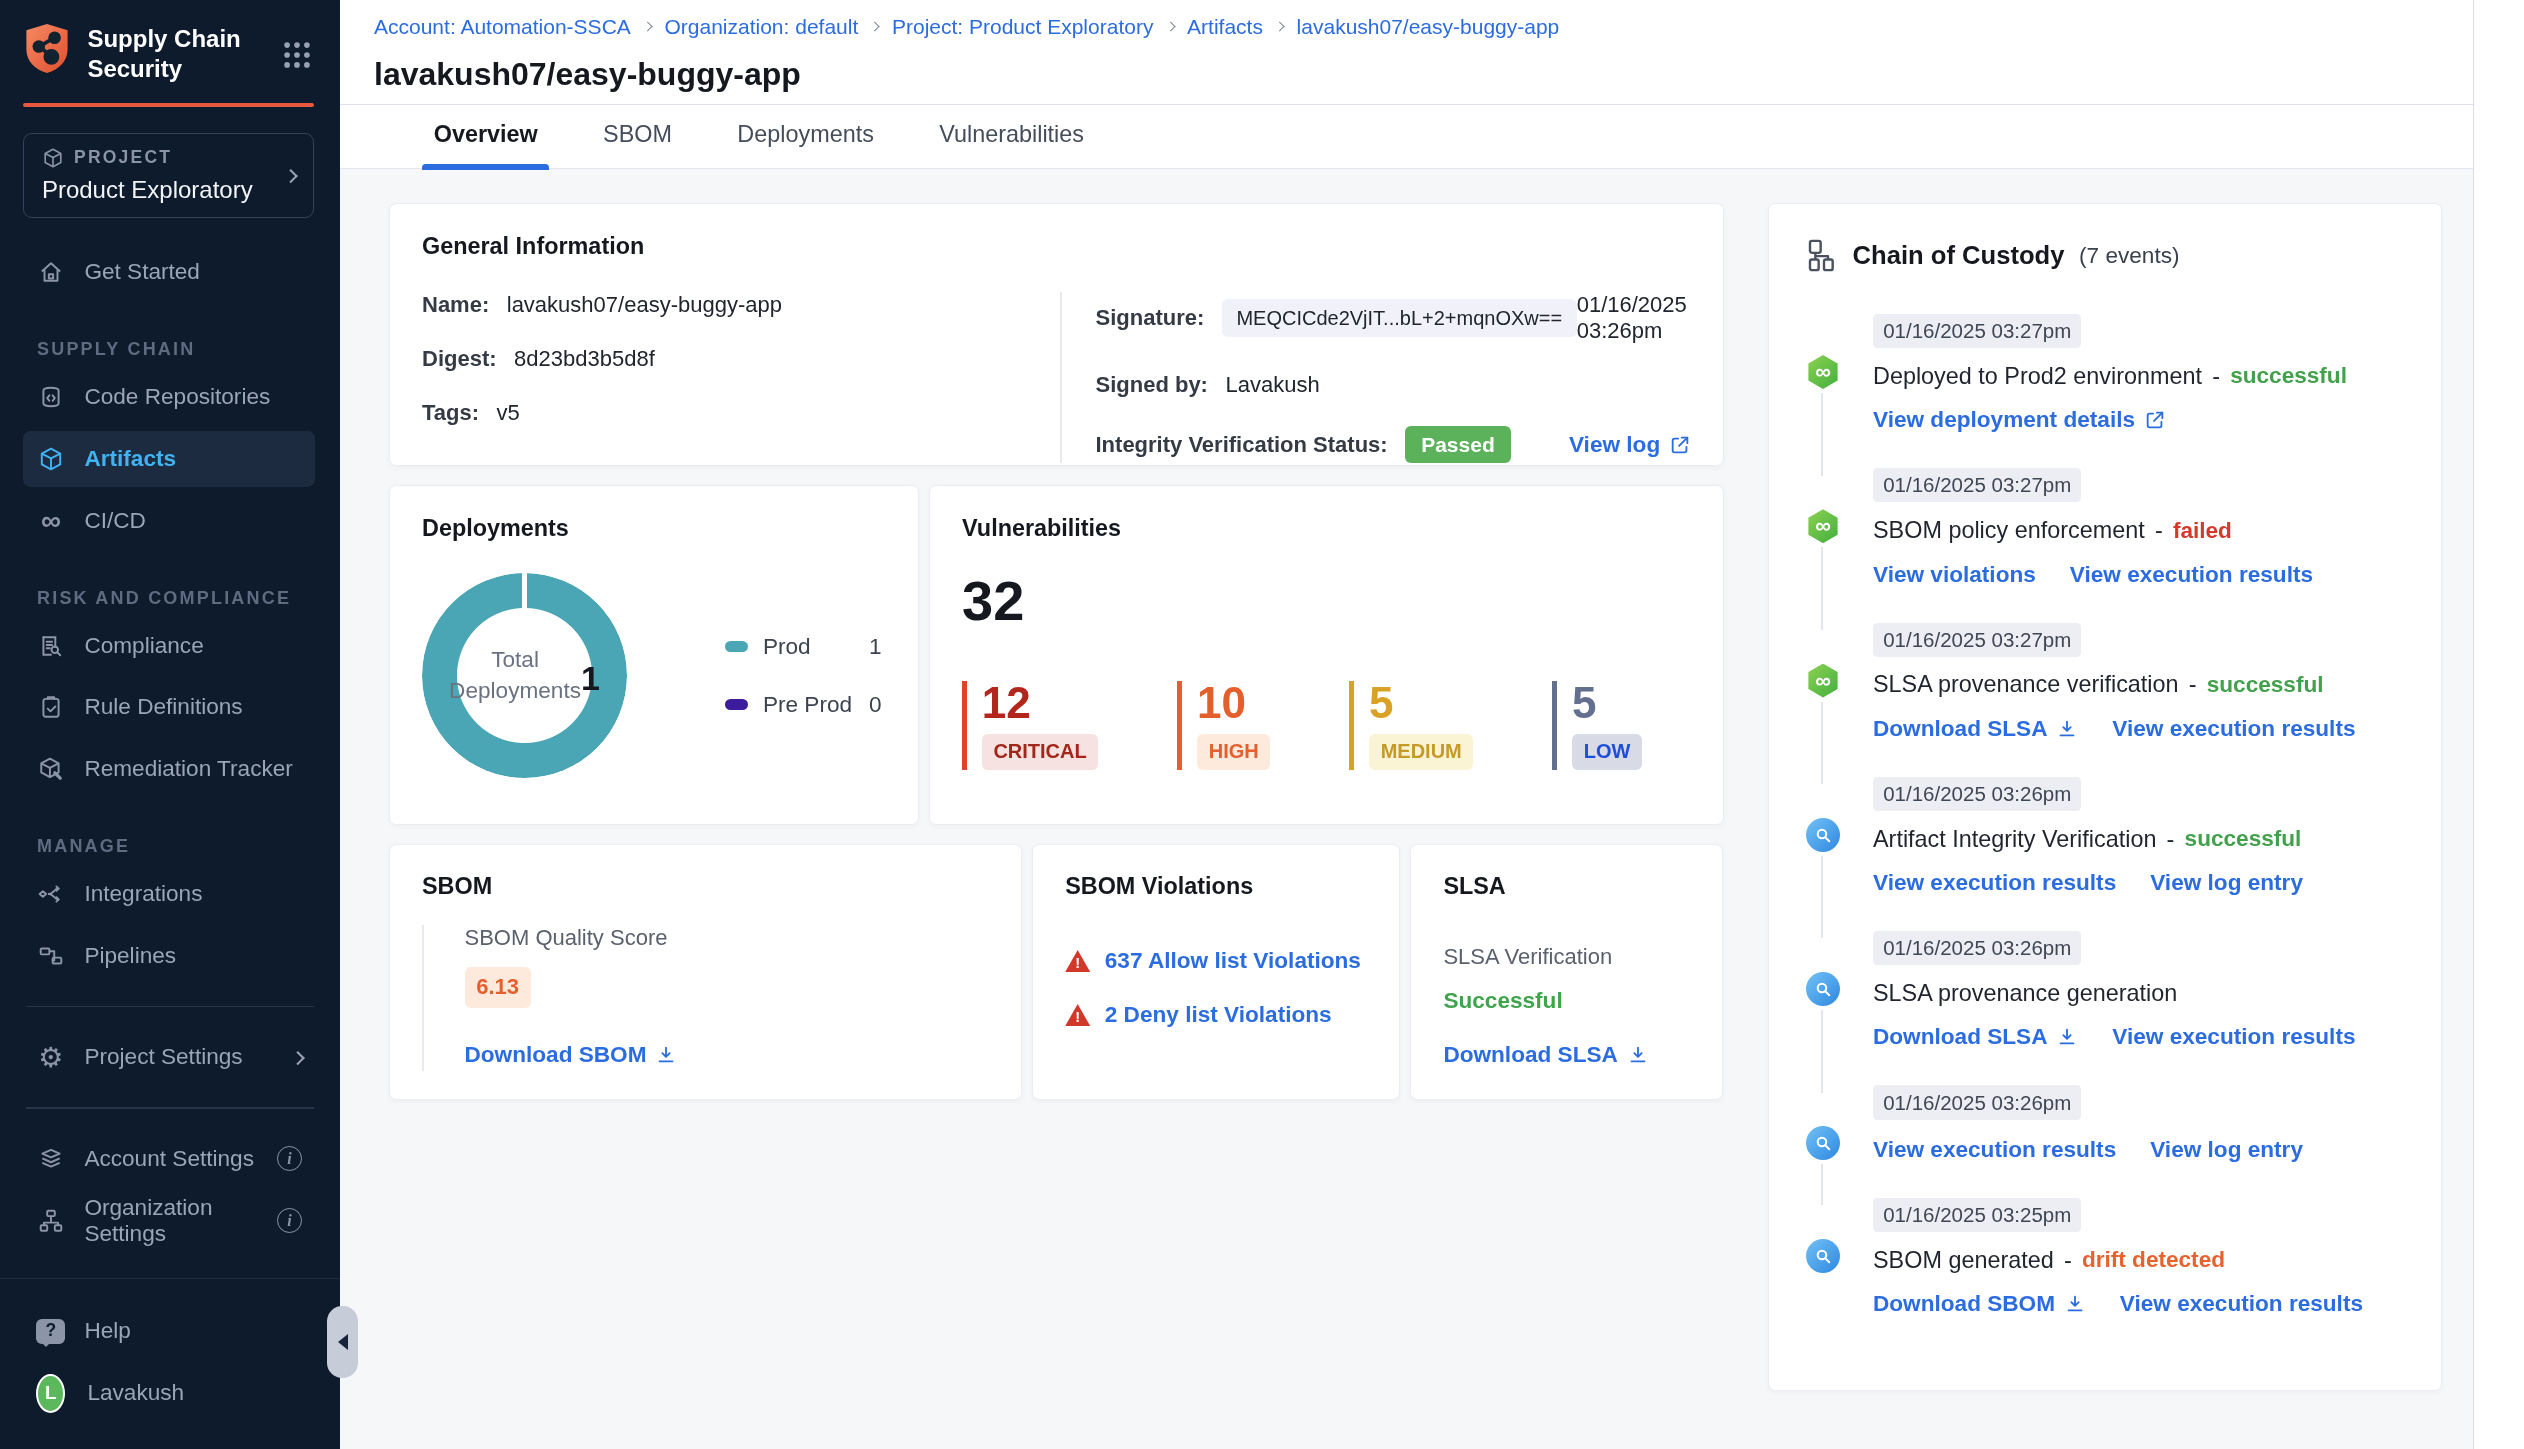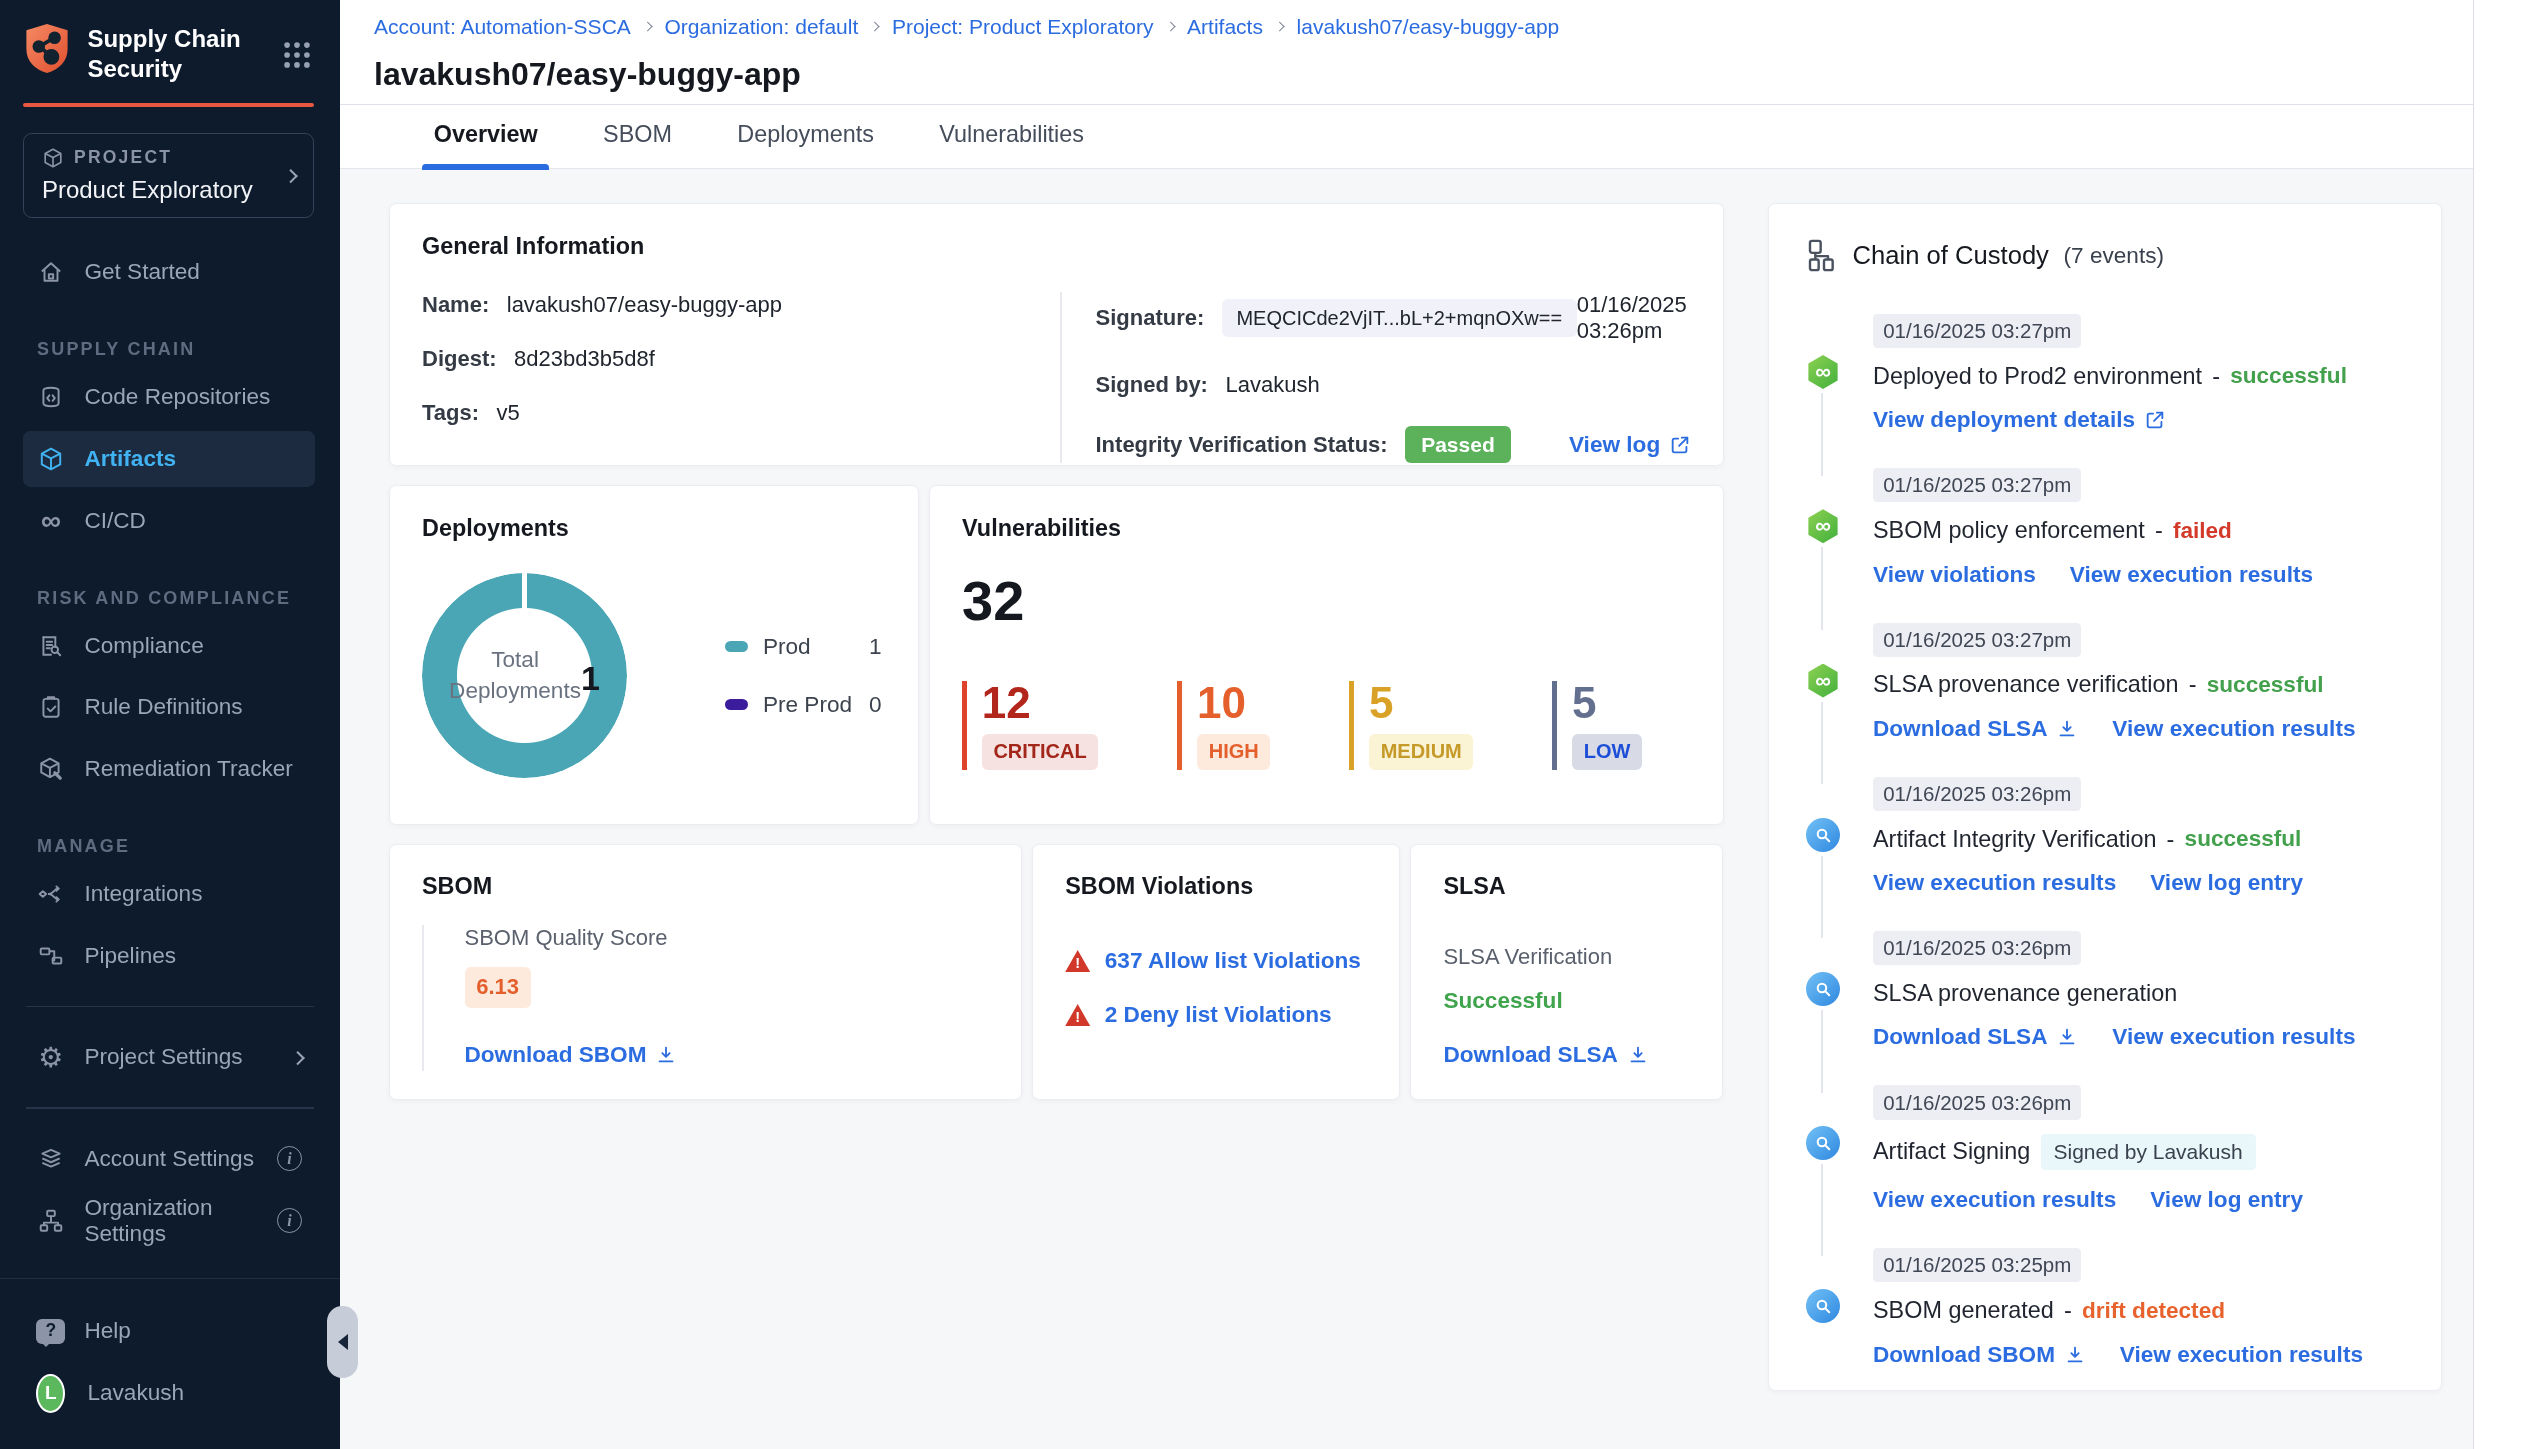--- a/index.html
+++ b/index.html
@@ -123,21 +123,21 @@
 
   .slsa { width:313px; height:256px; padding:28px 32px; display:flex; flex-direction:column; }
   .slsa .muted-label { margin-top:44px; }
   .slsa-status { font-size:22.6px; font-weight:bold; color:#3fa44c; margin-top:17.5px; }
   .slsa .link { margin-top:auto; padding-bottom:2.9px; }
 
   
   .custody { grid-column:2; width:674px; height:1188px; padding:34px 37px; }
   .custody-head { display:flex; align-items:center; gap:14.6px; }
   .custody-head svg { width:32px; height:35px; color:#4a5260; }
-  .custody-title { font-size:25.6px; font-weight:normal; color:#15181e; }
+  .custody-title { font-size:25.6px; font-weight:bold; color:#15181e; }
   .custody-count { font-size:22.6px; color:#3a414d; }
   .events { margin-top:41px; }
   .event { position:relative; padding-left:67px; padding-bottom:35px; }
   .event::before { content:""; position:absolute; left:15.3px; top:79px; bottom:-7.3px; width:2.2px; background:#e2e5eb; }
   .event:last-child::before { display:none; }
   .ev-icon { position:absolute; left:0; top:41px; width:34px; height:34px; }
   .hex { width:34px; height:34px; background:linear-gradient(135deg,#8fd352,#3fae3c); clip-path:polygon(50% 0,93% 25%,93% 75%,50% 100%,7% 75%,7% 25%); color:#fff; display:flex; align-items:center; justify-content:center; }
   .hex::before { content:"\221E"; font-size:22px; font-weight:bold; }
   .blue-circ { width:34px; height:34px; border-radius:50%; background:linear-gradient(135deg,#72c1f5,#2f88e0); display:flex; align-items:center; justify-content:center; }
   .blue-circ svg { width:20.5px; height:20.5px; color:#fff; }
@@ -747,24 +747,20 @@
 
           <div class="event">
             <span class="ev-icon">
                 <span class="blue-circ">
                   <svg viewBox="0 0 28 28" width="20.5" height="20.5">
                     <use href="#i-magnifier"></use>
                   </svg>
                 </span>
               </span>
             <span class="ts-chip">01/16/2025 03:26pm</span>
-            <div class="ev-title-row">
-              <span class="ev-title">Artifact Signing</span>
-              <span class="signer-chip">Signed by Lavakush</span>
-            </div>
             <div class="ev-links">
               <a class="link">View execution results</a>
               <a class="link">View log entry</a>
             </div>
           </div>
 
           <div class="event">
             <span class="ev-icon">
                 <span class="blue-circ">
                   <svg viewBox="0 0 28 28" width="20.5" height="20.5">

